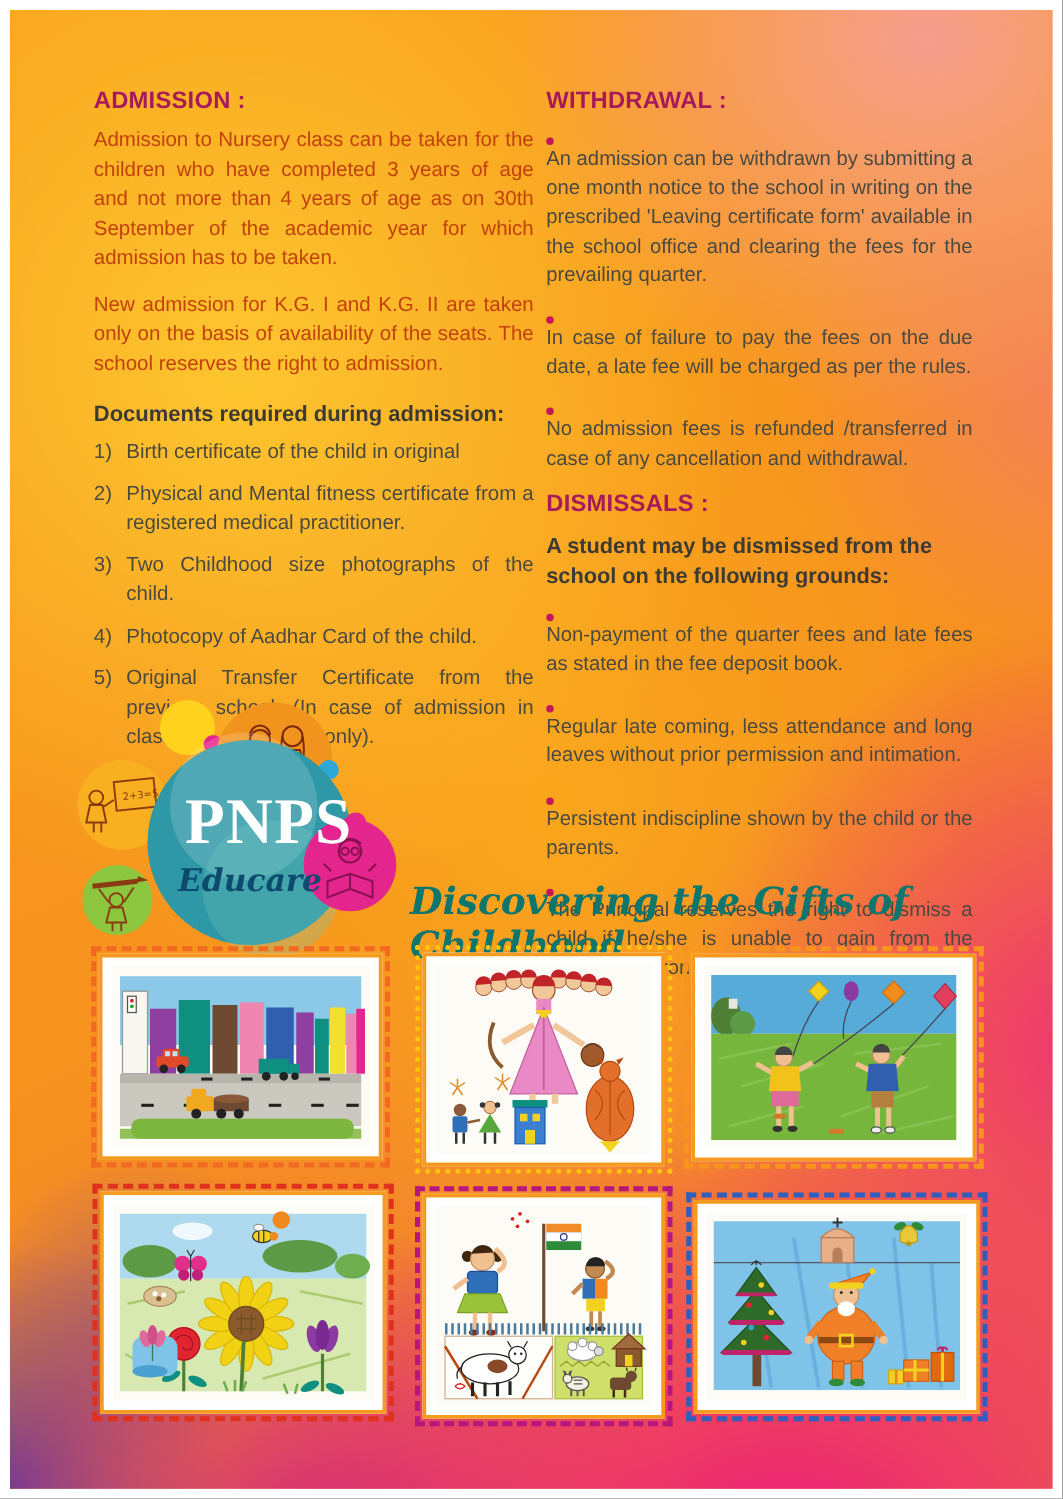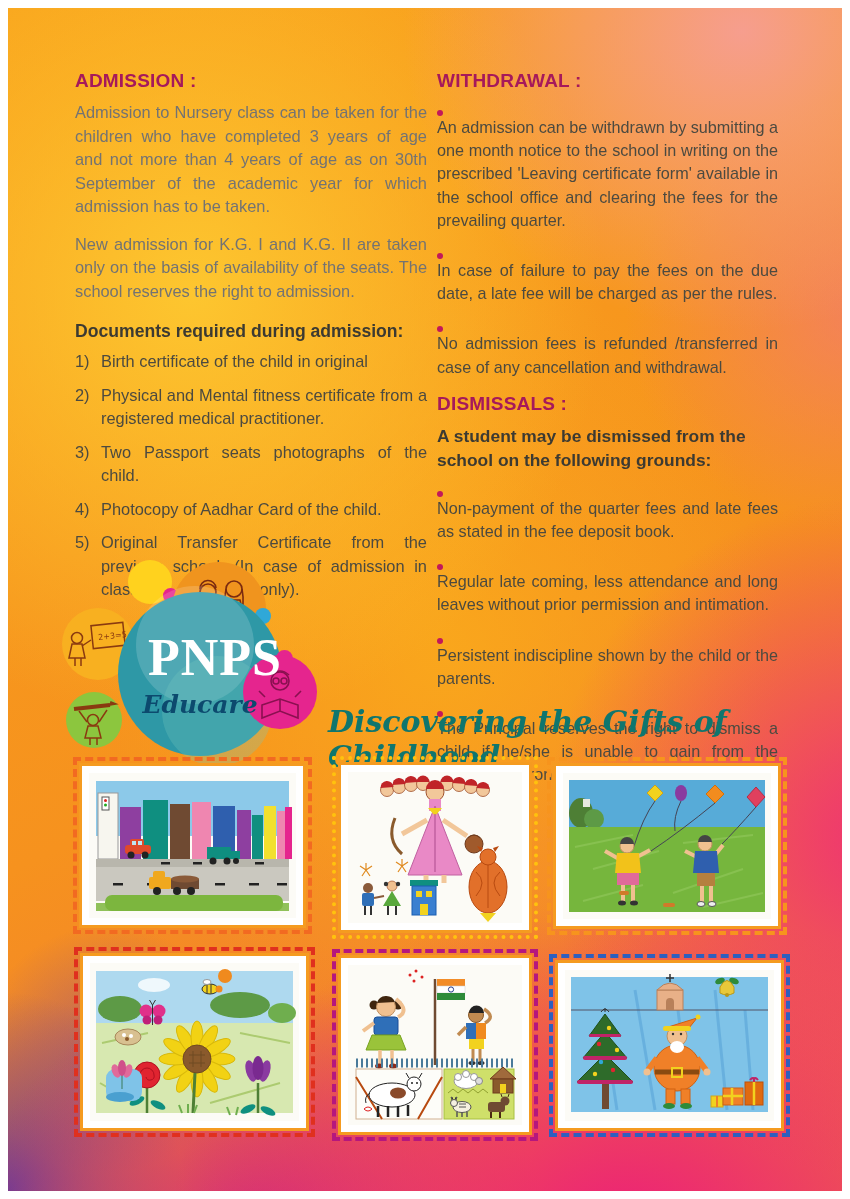--- a/index.html
+++ b/index.html
@@ -19,21 +19,21 @@
       radial-gradient(30% 24% at 0% 100%, rgba(106,58,150,.95) 0%, rgba(106,58,150,0) 70%),
       radial-gradient(22% 15% at 12% 88%, rgba(122,62,152,.5) 0%, rgba(122,62,152,0) 70%),
       radial-gradient(62% 46% at 22% 24%, #fdc62f 0%, rgba(253,198,47,0) 80%),
       radial-gradient(52% 42% at 52% 54%, rgba(250,170,28,.85) 0%, rgba(250,170,28,0) 78%),
       linear-gradient(155deg,#f9a11b 0%,#f6921e 55%,#ef7040 100%);
   }
   .col{position:absolute;top:70px;}
   #col-left{left:75px;width:352px;}
   #col-right{left:437px;width:341px;}
   h2.sec{font-size:19px;font-weight:800;color:#a6195b;margin:0 0 9px 0;letter-spacing:.2px;}
-  p.body{font-size:16.4px;line-height:23.5px;color:#737373;text-align:justify;margin:0 0 14px 0;}
+  p.body{font-size:16.4px;line-height:23.5px;color:#c2410c;text-align:justify;margin:0 0 14px 0;}
   h3.sub{font-size:17.6px;font-weight:800;color:#3c3a32;margin:18px 0 8px 0;}
   ol.docs{list-style:none;margin:2px 0 0 0;padding:0;}
   ol.docs li{display:flex;margin:0 0 10px 0;font-size:16.4px;line-height:23.5px;color:#4c4a40;}
   ol.docs .num{width:26px;flex:none;}
   ol.docs .txt{flex:1;text-align:justify;}
   ul.bul{list-style:none;margin:0;padding:0;}
   ul.bul li{display:flex;margin:0 0 12px 0;font-size:16.2px;line-height:23.2px;color:#4c4a40;flex-direction:column;}
   ul.bul .dot{flex:none;width:6px;height:6px;border-radius:50%;background:#c2185b;margin:9px 8px 0 0;}
   ul.bul .txt{flex:1;text-align:justify;}
   h3.dsub{font-size:17.4px;font-weight:800;color:#3c3a32;line-height:24px;margin:4px 0 10px 0;}
@@ -75,21 +75,21 @@
       <li>
           <span class="num">1)</span>
           <span class="txt">Birth certificate of the child in original</span>
         </li>
       <li>
           <span class="num">2)</span>
           <span class="txt">Physical and Mental fitness certificate from a registered medical practitioner.</span>
         </li>
       <li>
           <span class="num">3)</span>
-          <span class="txt">Two Passport seats photographs of the child.</span>
+          <span class="txt">Two Childhood size photographs of the child.</span>
         </li>
       <li>
           <span class="num">4)</span>
           <span class="txt">Photocopy of Aadhar Card of the child.</span>
         </li>
       <li>
           <span class="num">5)</span>
           <span class="txt">Original Transfer Certificate from the previous school. (In case of admission in class K.G. I or K.G. II only).</span>
         </li>
     </ol>

